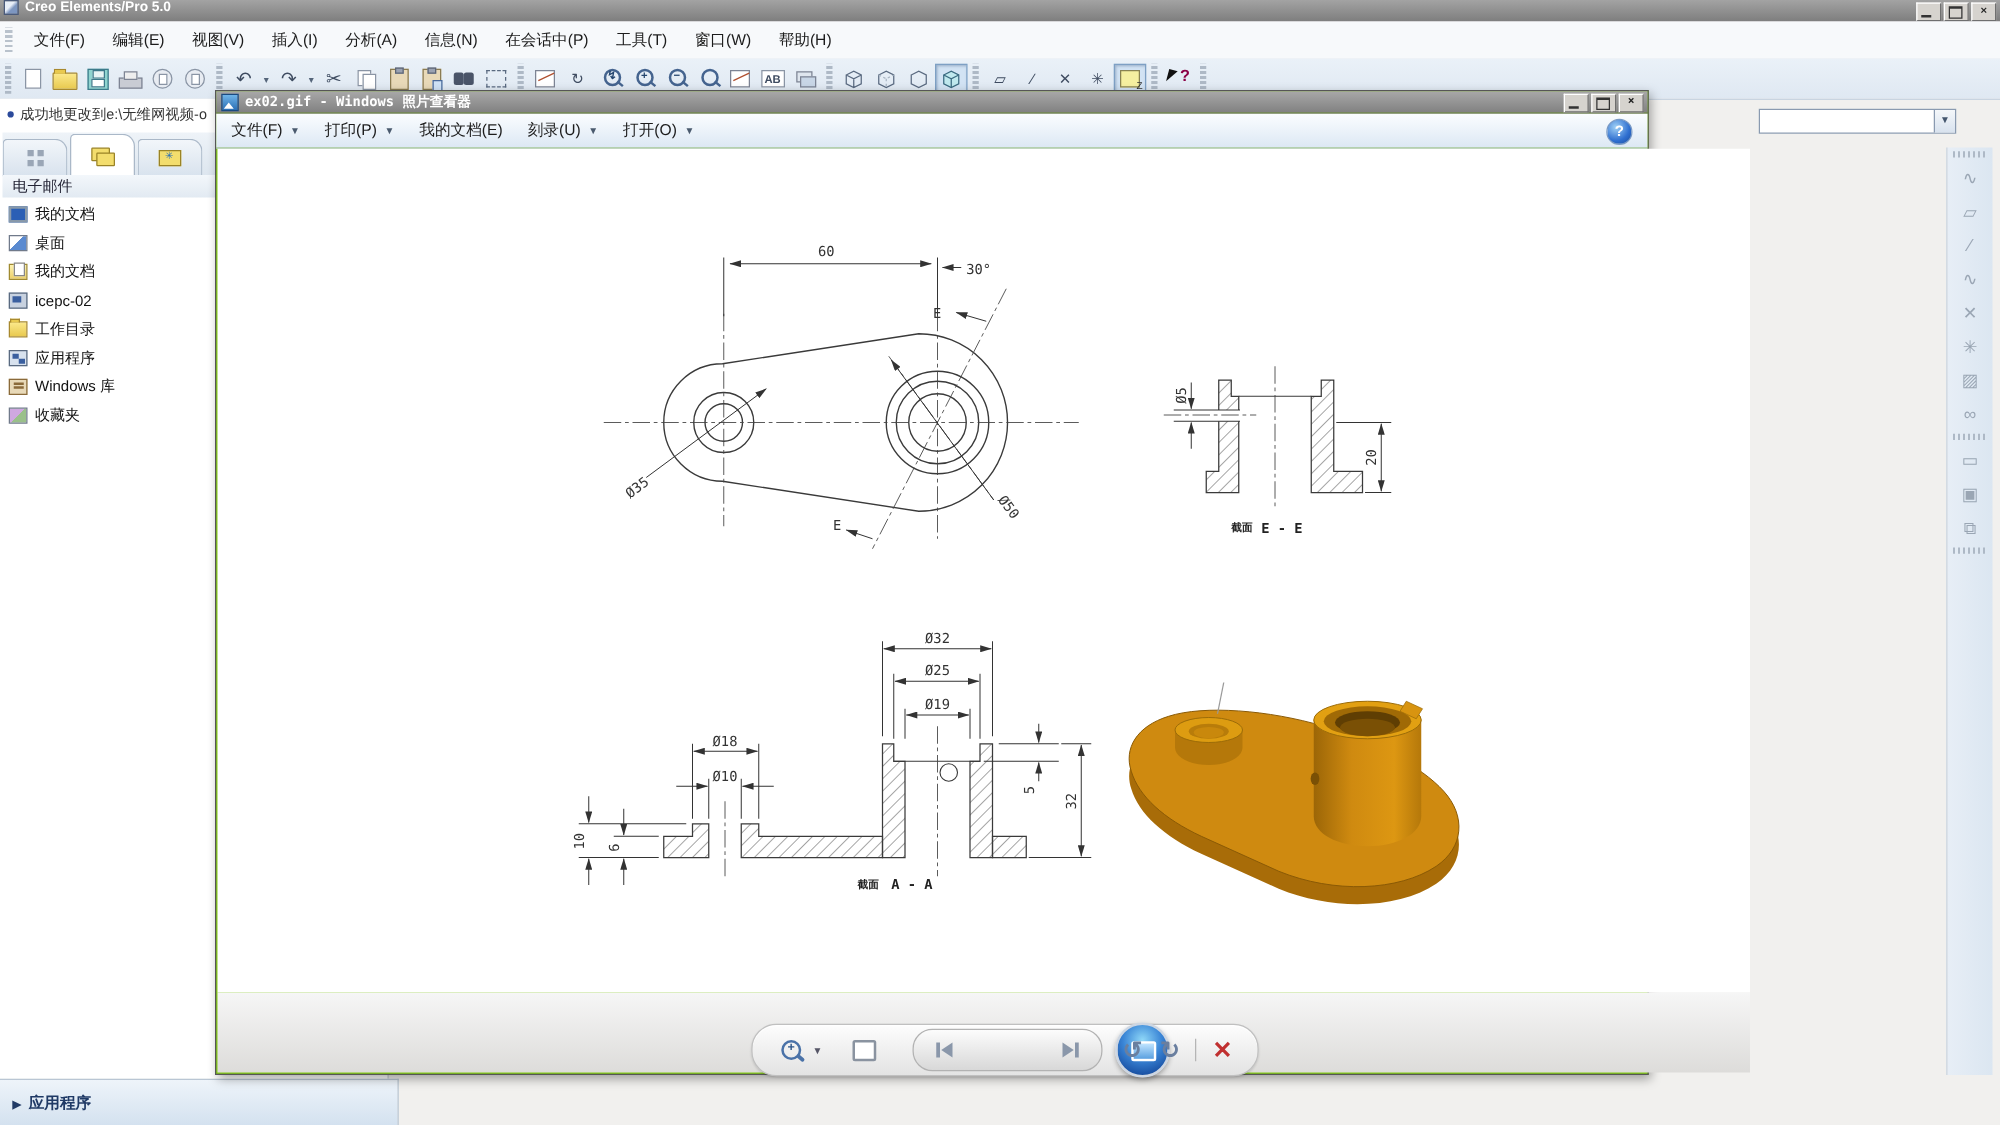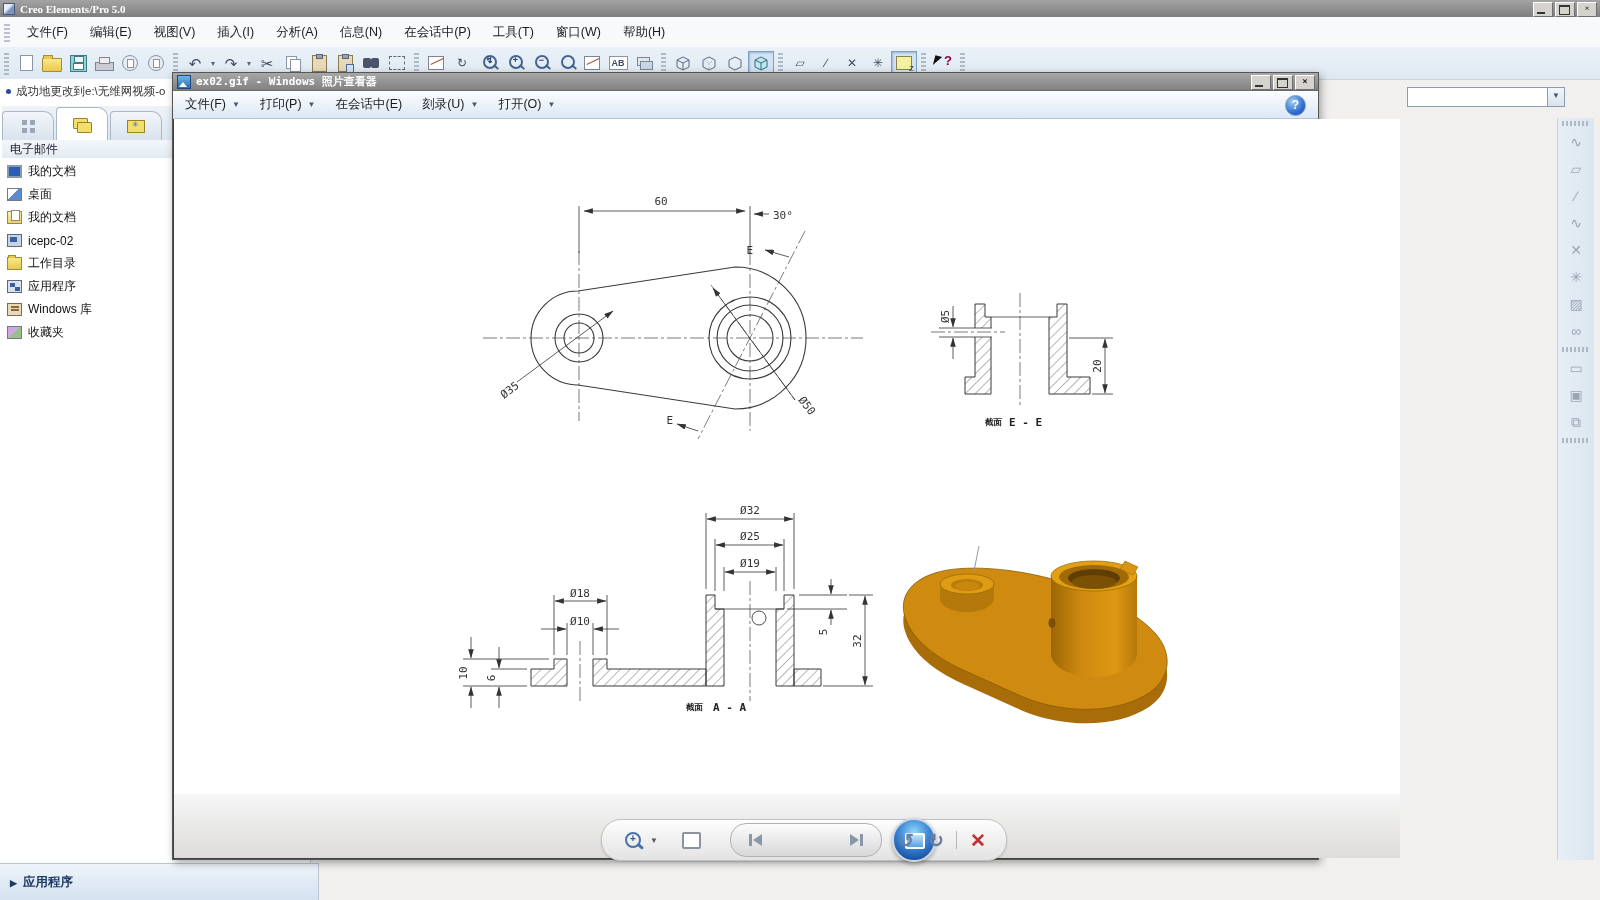--- a/index.html
+++ b/index.html
@@ -4,22 +4,22 @@
 <style>
   html,body{margin:0;padding:0;}
   body{width:1600px;height:900px;position:relative;overflow:hidden;
        background:#f1f0ee;font-family:"Liberation Sans",sans-serif;
        -webkit-font-smoothing:antialiased;}
   .abs{position:absolute;}
 
   
   .creo-titlebar{left:0;top:0;width:1600px;height:17px;
     background:linear-gradient(#a3a3a3,#7e7e7e);
-    display:flex;align-items:center;color:#fff;
-    font-family:Liberation Serif, serif;font-size:11px;font-weight:bold;
+    display:flex;color:#fff;
+    font-family:Liberation Sans, sans-serif;font-size:11px;font-weight:bold;
     border-bottom:1px solid #5f5f5f;}
   .creo-appicon{width:12px;height:12px;margin:0 5px 0 3px;background:#cfd6e2;
     border:1px solid #4a5a7a;box-sizing:border-box;
     background:linear-gradient(135deg,#e8eef8 40%,#7d96c0 60%);}
   .win-btns{position:absolute;right:3px;top:2px;display:flex;gap:2px;}
   .wbtn{width:18px;height:13px;background:#d6d3ce;border:1px solid;
     border-color:#fff #6f6f6f #6f6f6f #fff;position:relative;font-size:9px;
     color:#222;text-align:center;line-height:11px;font-weight:bold;}
   .wbtn .mingl{position:absolute;left:3px;bottom:2px;width:8px;height:2px;background:#333;}
   .wbtn .maxgl{position:absolute;left:3px;top:2px;width:9px;height:7px;border:1px solid #333;border-top-width:2px;}
@@ -130,21 +130,21 @@
   .bottom-right-bg{left:318px;top:860px;width:1282px;height:40px;background:#f1f0ee;}
 
   
   .right-bar{left:1557px;top:118px;width:36px;height:742px;background:linear-gradient(90deg,#e7eef6,#dbe6f1);
     border-left:1px solid #c9d4e0;}
   .right-bar .rsep{height:5px;margin:3px 4px;background:repeating-linear-gradient(90deg,#aeb9c6 0 2px,transparent 2px 4px);}
   .rbi{width:30px;height:26px;margin:1px auto;display:flex;align-items:center;justify-content:center;
      font-size:14px;color:#9aa6b4;}
 
   
-  .pv-window{left:172px;top:72px;width:1147px;height:788px;background:#404040;
+  .pv-window{left:172px;top:72px;width:1147px;height:788px;background:#84cc16;
     border:1px solid #565656;box-shadow:2px 3px 8px rgba(0,0,0,.35);box-sizing:border-box;}
   .pv-titlebar{left:0;top:0;width:100%;height:18px;
     background:linear-gradient(#a8a8a8,#818181);display:flex;align-items:center;
     color:#fff;font-family:"DejaVu Sans Mono",monospace;font-size:11px;font-weight:bold;
     border-bottom:1px solid #6a6a6a;box-sizing:border-box;}
   .pv-icon{width:12px;height:12px;margin:0 5px 0 4px;background:linear-gradient(#6fb4e8,#2b6fb5);
     border:1px solid #1a4a80;position:relative;}
   .pv-icon::after{content:"";position:absolute;left:1px;bottom:1px;
     border-left:4px solid transparent;border-right:4px solid transparent;border-bottom:5px solid #fff;}
   .pv-btns{position:absolute;right:3px;top:2px;display:flex;gap:2px;}
@@ -451,21 +451,21 @@
   <div class="abs pv-menubar">
     <span class="pv-menu">
       <span>文件(F)</span>
         <span class="dd">▼</span>
     </span>
     <span class="pv-menu">
       <span>打印(P)</span>
         <span class="dd">▼</span>
     </span>
     <span class="pv-menu">
-      <span>在会话中(E)</span>
+      <span>我的文档(E)</span>
     </span>
     <span class="pv-menu">
       <span>刻录(U)</span>
         <span class="dd">▼</span>
     </span>
     <span class="pv-menu">
       <span>打开(O)</span>
         <span class="dd">▼</span>
     </span>
   </div>

